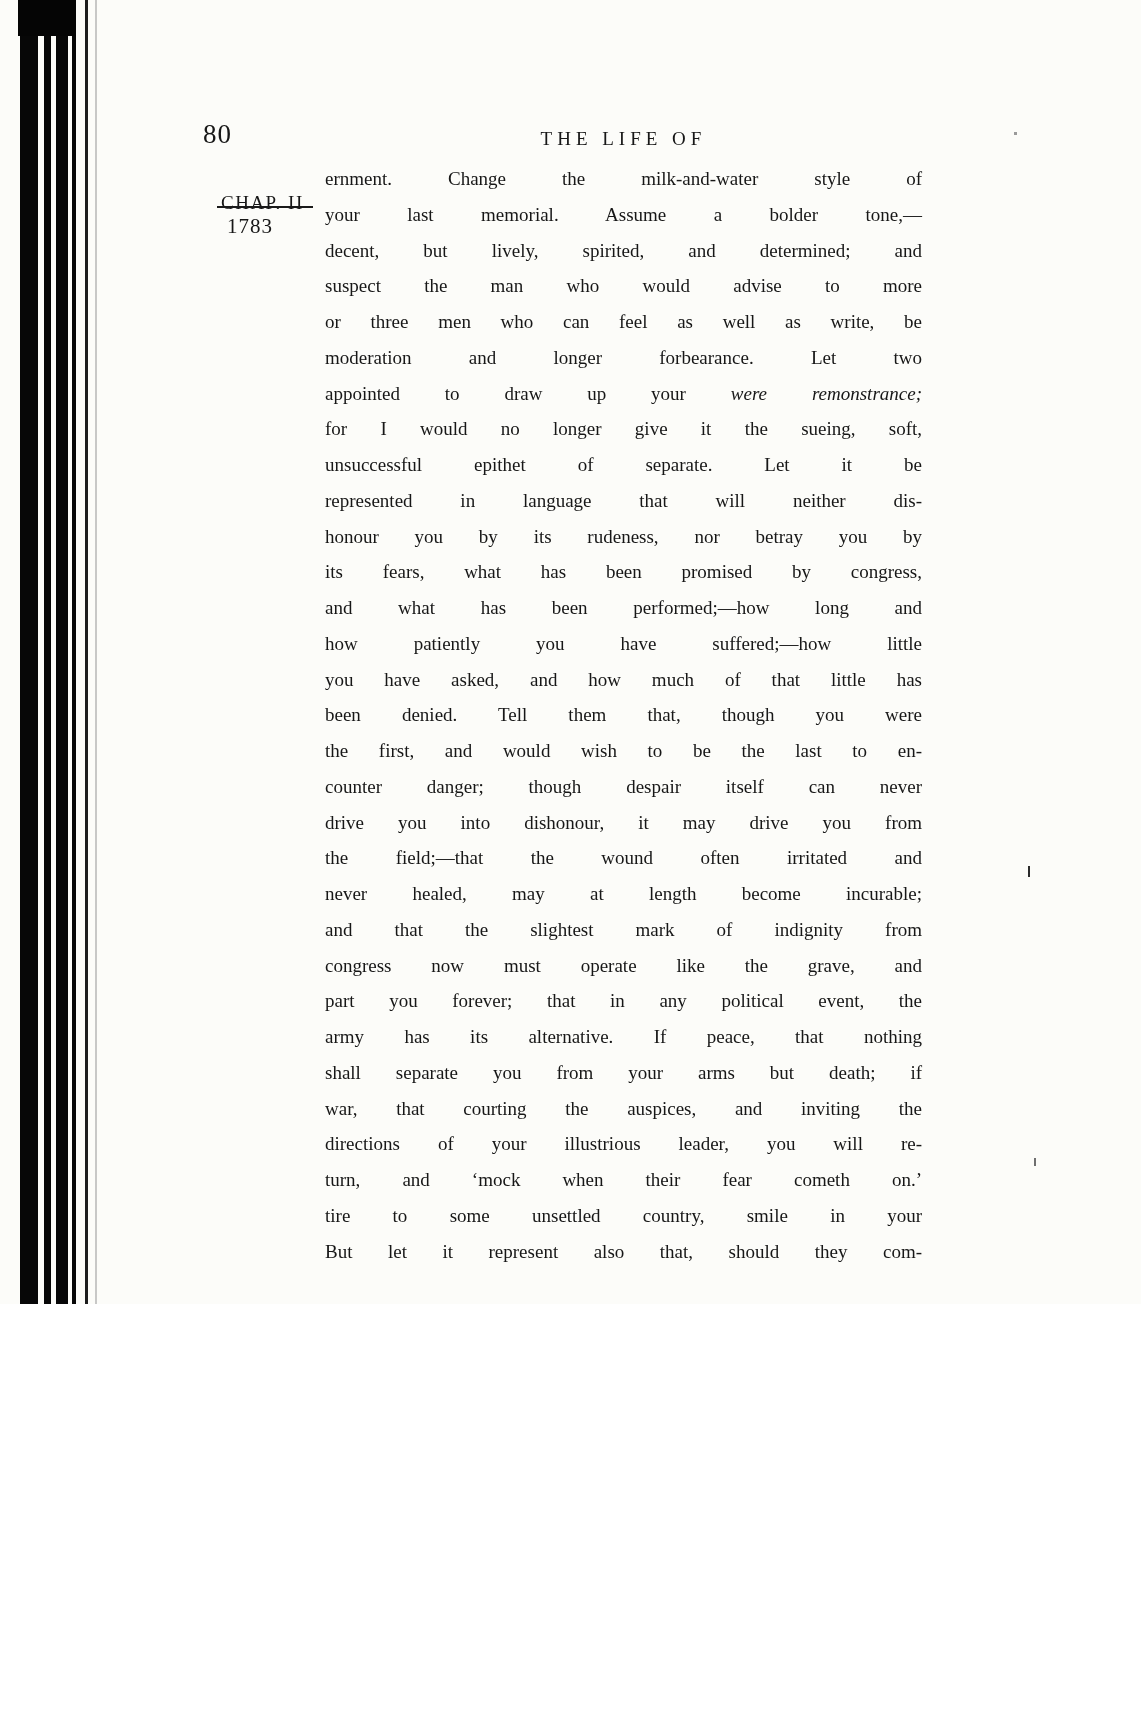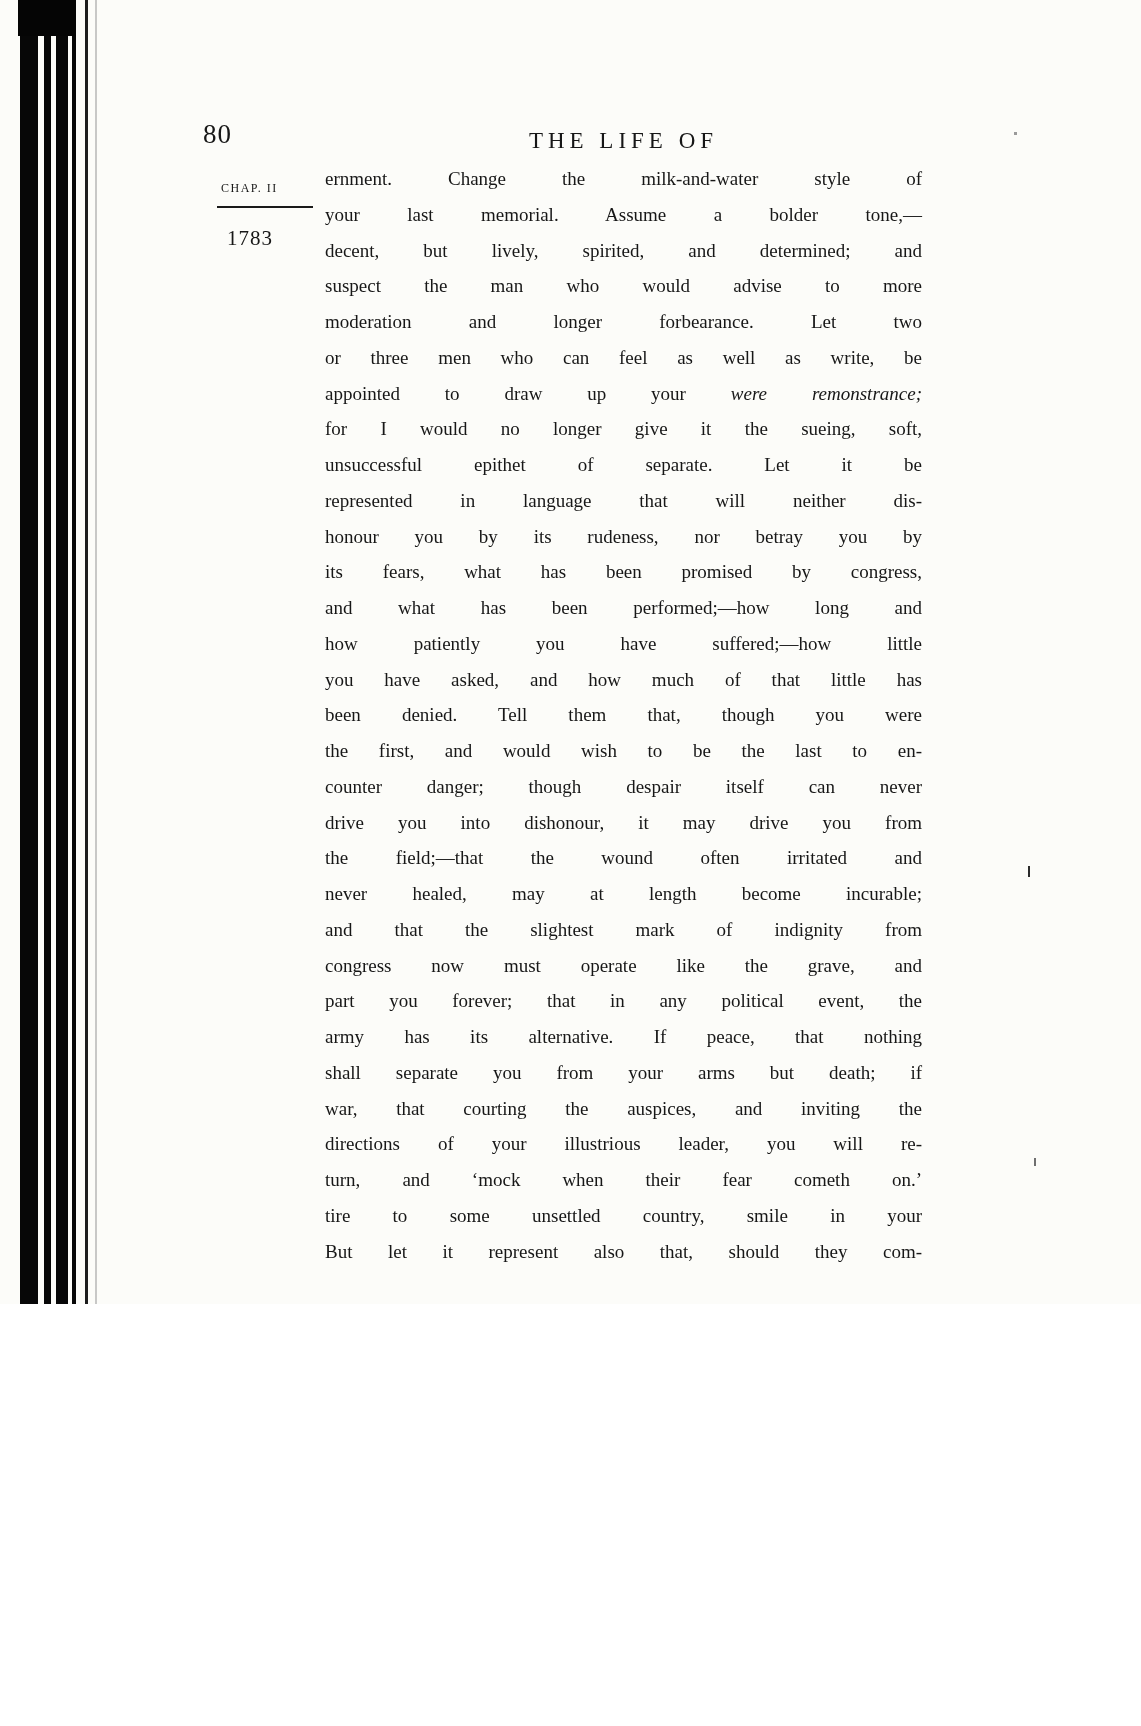--- a/index.html
+++ b/index.html
@@ -43,46 +43,45 @@
     top: 119px;
     font-size: 27px;
     letter-spacing: 1px;
   }
   .running-header {
     position: absolute;
     left: 325px;
     top: 128px;
     width: 597px;
     text-align: center;
-    font-size: 23px;
+    font-size: 19px;
     letter-spacing: 5px;
   }
 
   .chapter-label {
     position: absolute;
     left: 221px;
-    top: 181px;
-    font-size: 12px;
+    top: 192px;
+    font-size: 19px;
     letter-spacing: 1.5px;
   }
   .margin-rule {
     position: absolute;
     left: 217px;
     top: 206px;
     width: 96px;
     height: 2px;
     background: #1a1a1a;
   }
   .year-label {
     position: absolute;
     left: 227px;
     top: 214px;
     font-size: 21px;
     letter-spacing: 1px;
-    margin-top: 12px;
   }
 
   .body-text {
     position: absolute;
     left: 325px;
     top: 161px;
     width: 597px;
     font-size: 19px;
     line-height: 35.75px;
   }
@@ -120,22 +119,22 @@
 
   <div class="chapter-label">CHAP. II</div>
   <div class="margin-rule"></div>
   <div class="year-label">1783</div>
 
   <div class="body-text">
       <div class="line"><span>ernment.  Change the milk-and-water style of</span></div>
       <div class="line"><span>your last memorial.  Assume a bolder tone,—</span></div>
       <div class="line"><span>decent, but lively, spirited, and determined; and</span></div>
       <div class="line"><span>suspect the man who would advise to more</span></div>
+      <div class="line"><span>or three men who can feel as well as write, be</span></div>
       <div class="line"><span>moderation and longer forbearance.  Let two</span></div>
-      <div class="line"><span>or three men who can feel as well as write, be</span></div>
       <div class="line"><span>appointed to draw up your </span><span class="it">were remonstrance;</span></div>
       <div class="line"><span>for I would no longer give it the sueing, soft,</span></div>
       <div class="line"><span>unsuccessful epithet of separate.  Let it be</span></div>
       <div class="line"><span>represented in language that will neither dis-</span></div>
       <div class="line"><span>honour you by its rudeness, nor betray you by</span></div>
       <div class="line"><span>its fears, what has been promised by congress,</span></div>
       <div class="line"><span>and what has been performed;—how long and</span></div>
       <div class="line"><span>how patiently you have suffered;—how little</span></div>
       <div class="line"><span>you have asked, and how much of that little has</span></div>
       <div class="line"><span>been denied.  Tell them that, though you were</span></div>

